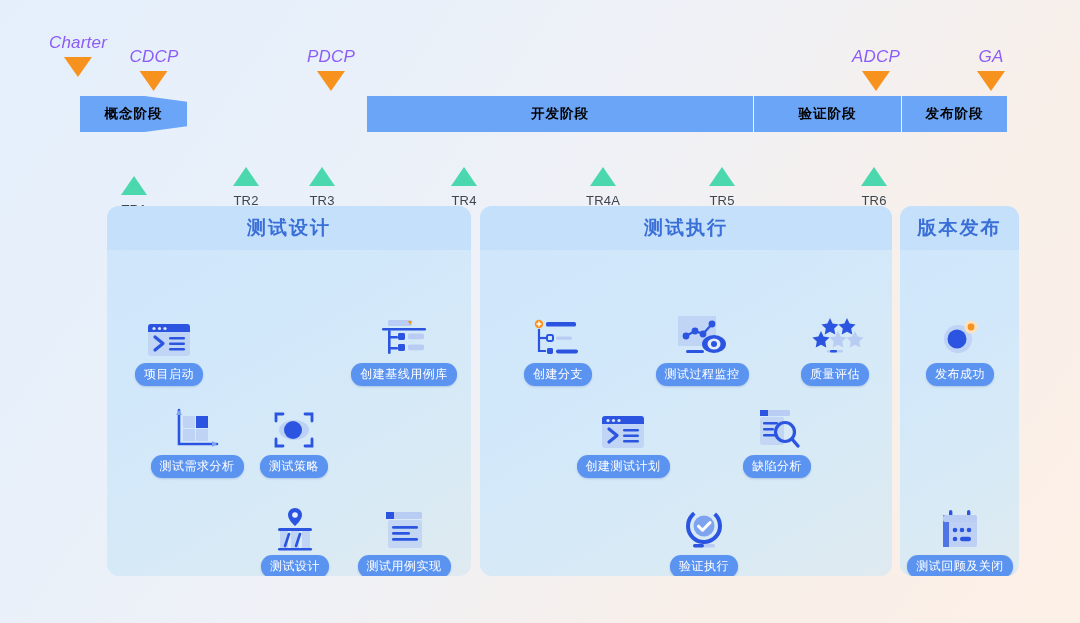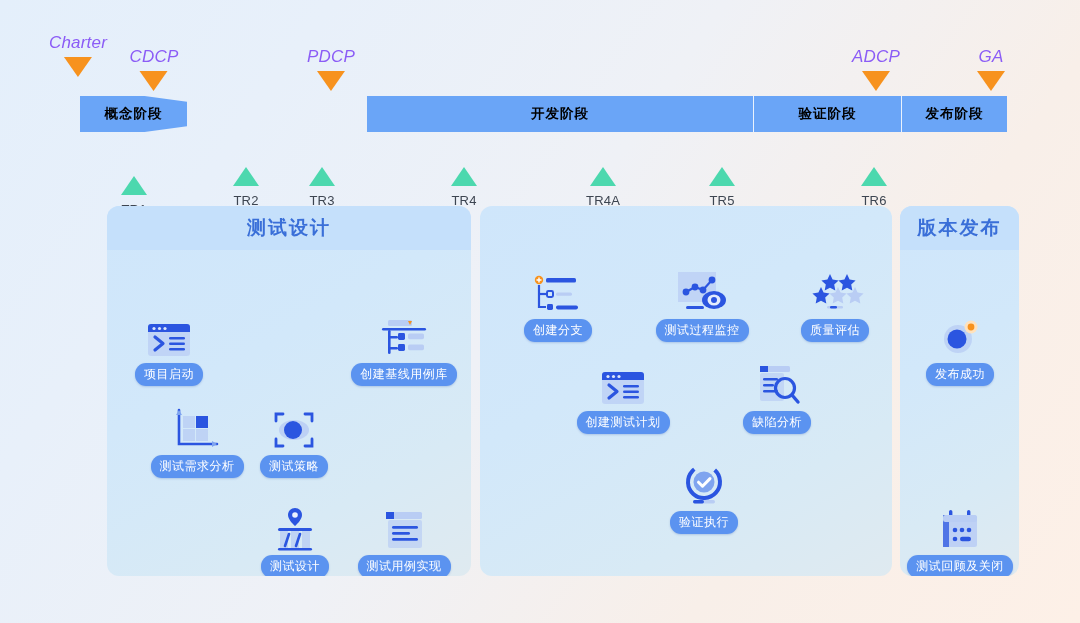--- a/index.html
+++ b/index.html
@@ -233,20 +233,21 @@
     <text x="7" y="9" font-family="Liberation Serif, serif" font-size="10" font-weight="bold" fill="#2b55e0">T</text>
     <rect x="8" y="10" width="34" height="28" rx="2" fill="#b9cdf4" opacity=".7"></rect>
     <rect x="12" y="16" width="26" height="2.8" rx="1.4" fill="#2b55e0"></rect>
     <rect x="12" y="22" width="18" height="2.8" rx="1.4" fill="#2b55e0"></rect>
     <rect x="12" y="28" width="26" height="2.8" rx="1.4" fill="#2b55e0"></rect>
   </svg>
           </div><span class="chip">测试用例实现</span></div>
       </div>
     </div>
     <div class="panel" style="left: 461px; width: 412px;">
+      <div class="panel-head">测试执行</div>
       <div class="panel-body">
         <div class="node" style="left: 78px; top: 60px;"><div class="art">
             <svg width="52" height="42" viewBox="0 0 52 42">
     <circle cx="7" cy="6" r="4.2" fill="#f7921e"></circle>
     <path d="M5 6h4M7 4v4" stroke="#fff" stroke-width="1.4" stroke-linecap="round"></path>
     <rect x="14" y="4" width="30" height="4.6" rx="1.6" fill="#2b55e0"></rect>
     <path d="M7 11v22h7" fill="none" stroke="#2b55e0" stroke-width="2.2"></path>
     <path d="M7 20h7" fill="none" stroke="#2b55e0" stroke-width="2.2"></path>
     <rect x="15" y="17" width="6" height="6" rx="1.4" fill="none" stroke="#2b55e0" stroke-width="2"></rect>
     <rect x="15" y="30" width="6" height="6" rx="1.4" fill="#2b55e0"></rect>

